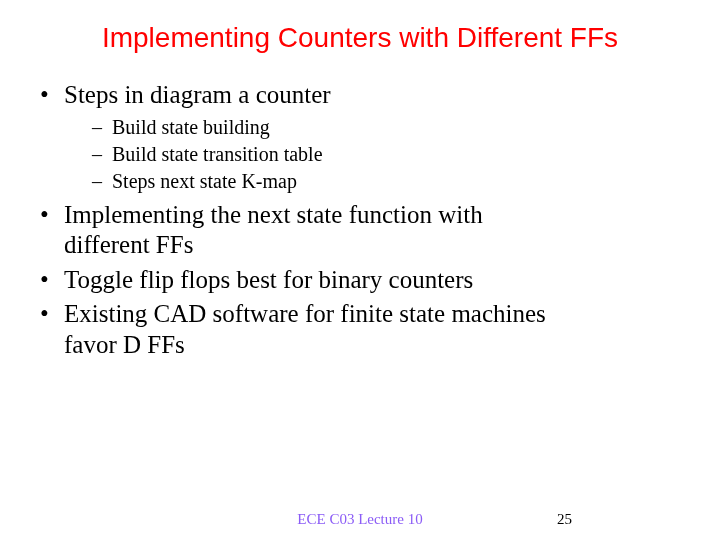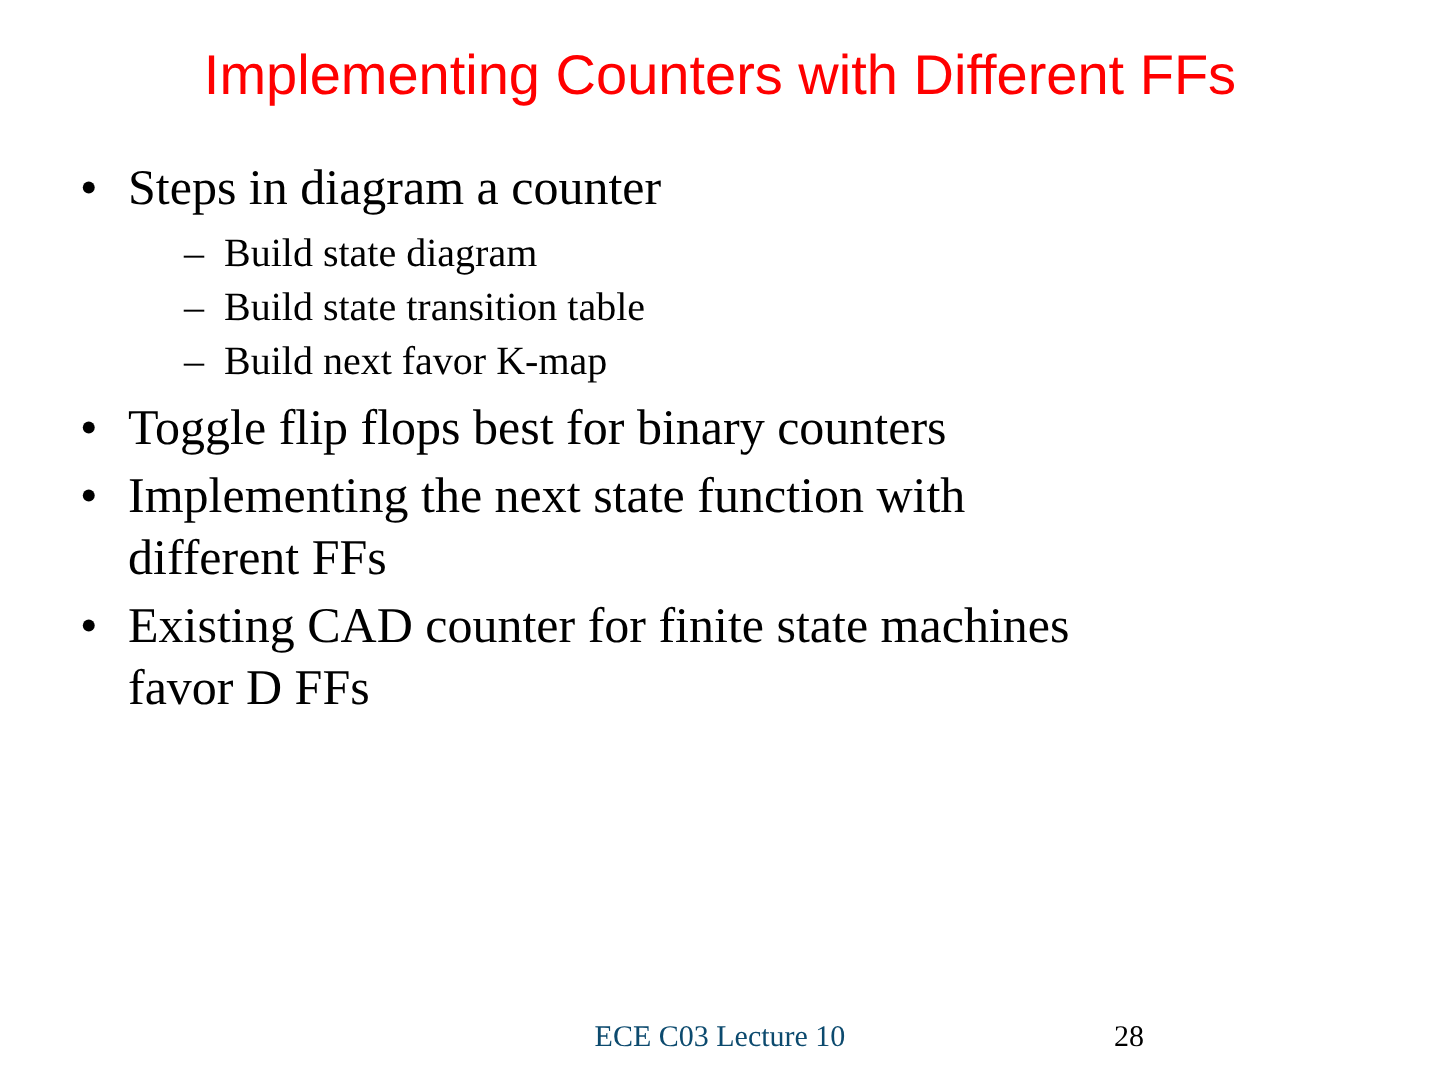--- a/index.html
+++ b/index.html
@@ -72,21 +72,21 @@
     left: 0;
     top: 0;
   }
   .footer-center {
     position: absolute;
     bottom: 12px;
     left: 0;
     width: 720px;
     text-align: center;
     font-size: 15px;
-    color: #0c4a6e;
+    color: #8b5cf6;
   }
   .footer-right {
     position: absolute;
     bottom: 12px;
     right: 24px;
     font-size: 15px;
     color: #000000;
   }
 </style>
 </head>
@@ -94,27 +94,27 @@
 
 <div class="slide">
 
   <div class="title">Implementing Counters with Different FFs</div>
 
   <div class="body">
     <ul class="level1">
       <li>
         <span>Steps in diagram a counter</span>
         <ul class="level2">
-          <li>Build state diagram</li>
+          <li>Build state building</li>
           <li>Build state transition table</li>
-          <li>Build next favor K-map</li>
+          <li>Steps next state K-map</li>
         </ul>
       </li>
+      <li>Implementing the next state function with different FFs</li>
       <li>Toggle flip flops best for binary counters</li>
-      <li>Implementing the next state function with different FFs</li>
-      <li>Existing CAD counter for finite state machines favor D FFs</li>
+      <li>Existing CAD software for finite state machines favor D FFs</li>
     </ul>
   </div>
 
   <div class="footer-center">ECE C03 Lecture 10</div>
-  <div class="footer-right">28</div>
+  <div class="footer-right">25</div>
 
 </div>
 
 </body></html>

